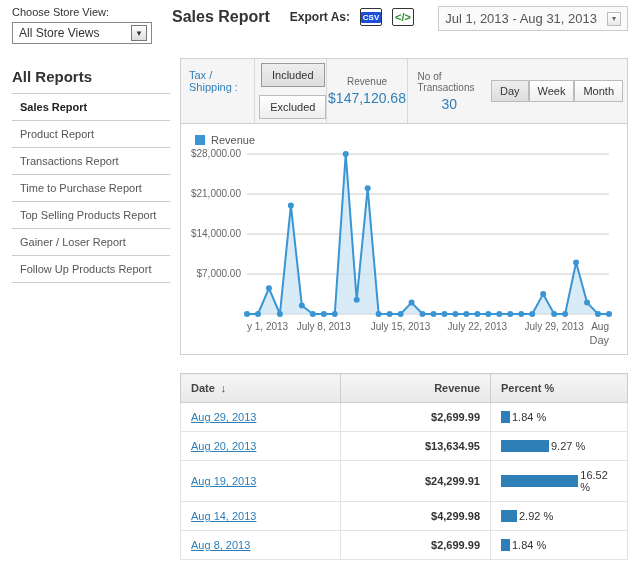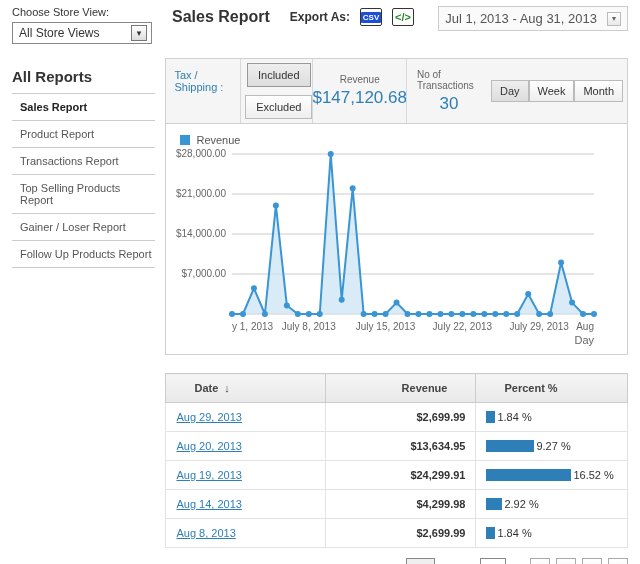--- a/index.html
+++ b/index.html
@@ -60,42 +60,42 @@
   .tbtn {
     border:1px solid #bbb; background:linear-gradient(#fff,#eee);
     padding:5px 10px; font-size:11px; margin:4px 0 4px 4px; cursor:pointer;
   }
   .tbtn.active { background:linear-gradient(#eee,#ddd); border-color:#999;}
   .tb-metric {
     border-left:1px solid #d8d8d8; padding:4px 10px 4px 10px;
     display:flex; flex-direction:column; align-items:center; justify-content:center; min-width:70px;
   }
   .tb-metric .ml { color:#666; font-size:10px;}
-  .tb-metric .mv { color:#2e7fb8; font-size:17px; margin-top:3px;}
+  .tb-metric .mv { color:#2e7fb8; font-size:14px; margin-top:3px;}
   .tb-right { margin-left:auto; display:flex; align-items:center; padding-right:4px;}
   .seg {
     border:1px solid #bbb; padding:4px 8px; font-size:11px;
     background:linear-gradient(#fff,#eee);
   }
   .seg.active { background:linear-gradient(#eee,#ddd); }
   .chart-wrap { border:1px solid #d0d0d0; border-top:none; padding:10px 6px 6px 6px;}
   .legend { display:flex; align-items:center; gap:6px; margin:0 0 2px 8px;}
   .legend .sw { width:10px;height:10px;background:#3a95d4;}
   .legend span { font-size:11px; color:#555;}
   svg { display:block; }
   .axis-lbl { fill:#666; font-size:10px;}
   .grid line { stroke:#ccc; stroke-width:1;}
   .series-line { stroke:#3a95d4; stroke-width:2; fill:none;}
   .series-area { fill:#c9e2f2; opacity:.7;}
   .series-pt { fill:#3a95d4;}
   .day-lbl { fill:#666; font-size:11px;}
   .table { width:100%; border-collapse:collapse; margin-top:18px;}
   .table th {
     background:linear-gradient(#f5f5f5,#e9e9e9); border:1px solid #ccc;
-    text-align:left; padding:8px 28px; font-size:11px; color:#444;
+    text-align:left; padding:8px 10px; font-size:11px; color:#444;
   }
   .table th.rev { text-align:right;}
   .table td {
     border:1px solid #e3e3e3; padding:8px 10px; font-size:11px;
   }
   .table td.date { color:#2e7fb8;text-decoration:underline;}
   .table td.rev { text-align:right; font-weight:bold; color:#333;}
   .pct-cell { display:flex; align-items:center; gap:2px;}
   .pct-bar { height:12px; background:#2e7fb8;}
   .sort-ind { margin-left:6px; font-size:11px;}
@@ -142,20 +142,21 @@
   </div>
 </div>
 
 <div class="layout">
   <div class="sidebar">
     <div class="all-reports">All Reports</div>
     <div id="nav">
         <div class="nav-item active">Sales Report</div>
         <div class="nav-item">Product Report</div>
         <div class="nav-item">Transactions Report</div>
+        <div class="nav-item">Time to Purchase Report</div>
         <div class="nav-item">Top Selling Products Report</div>
         <div class="nav-item">Gainer / Loser Report</div>
         <div class="nav-item">Follow Up Products Report</div>
       </div>
   </div>
 
   <div class="main">
     <div class="toolbar">
       <div class="tb-label">Tax / Shipping :</div>
       <div class="tb-group">

